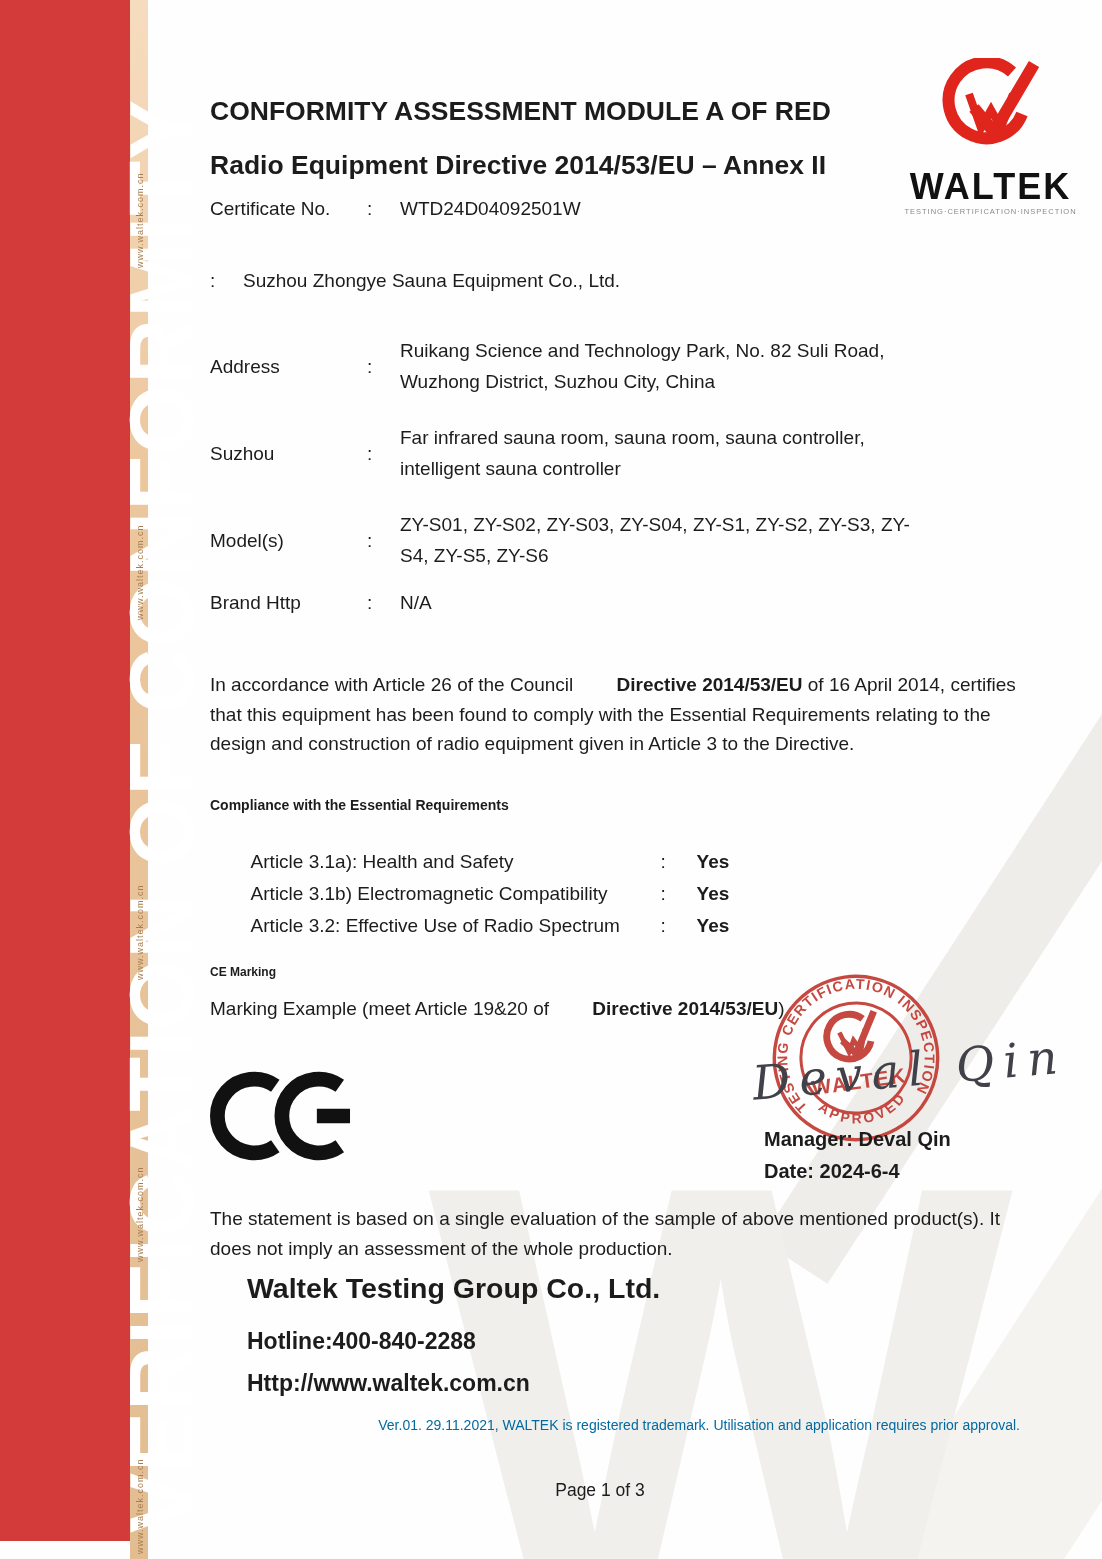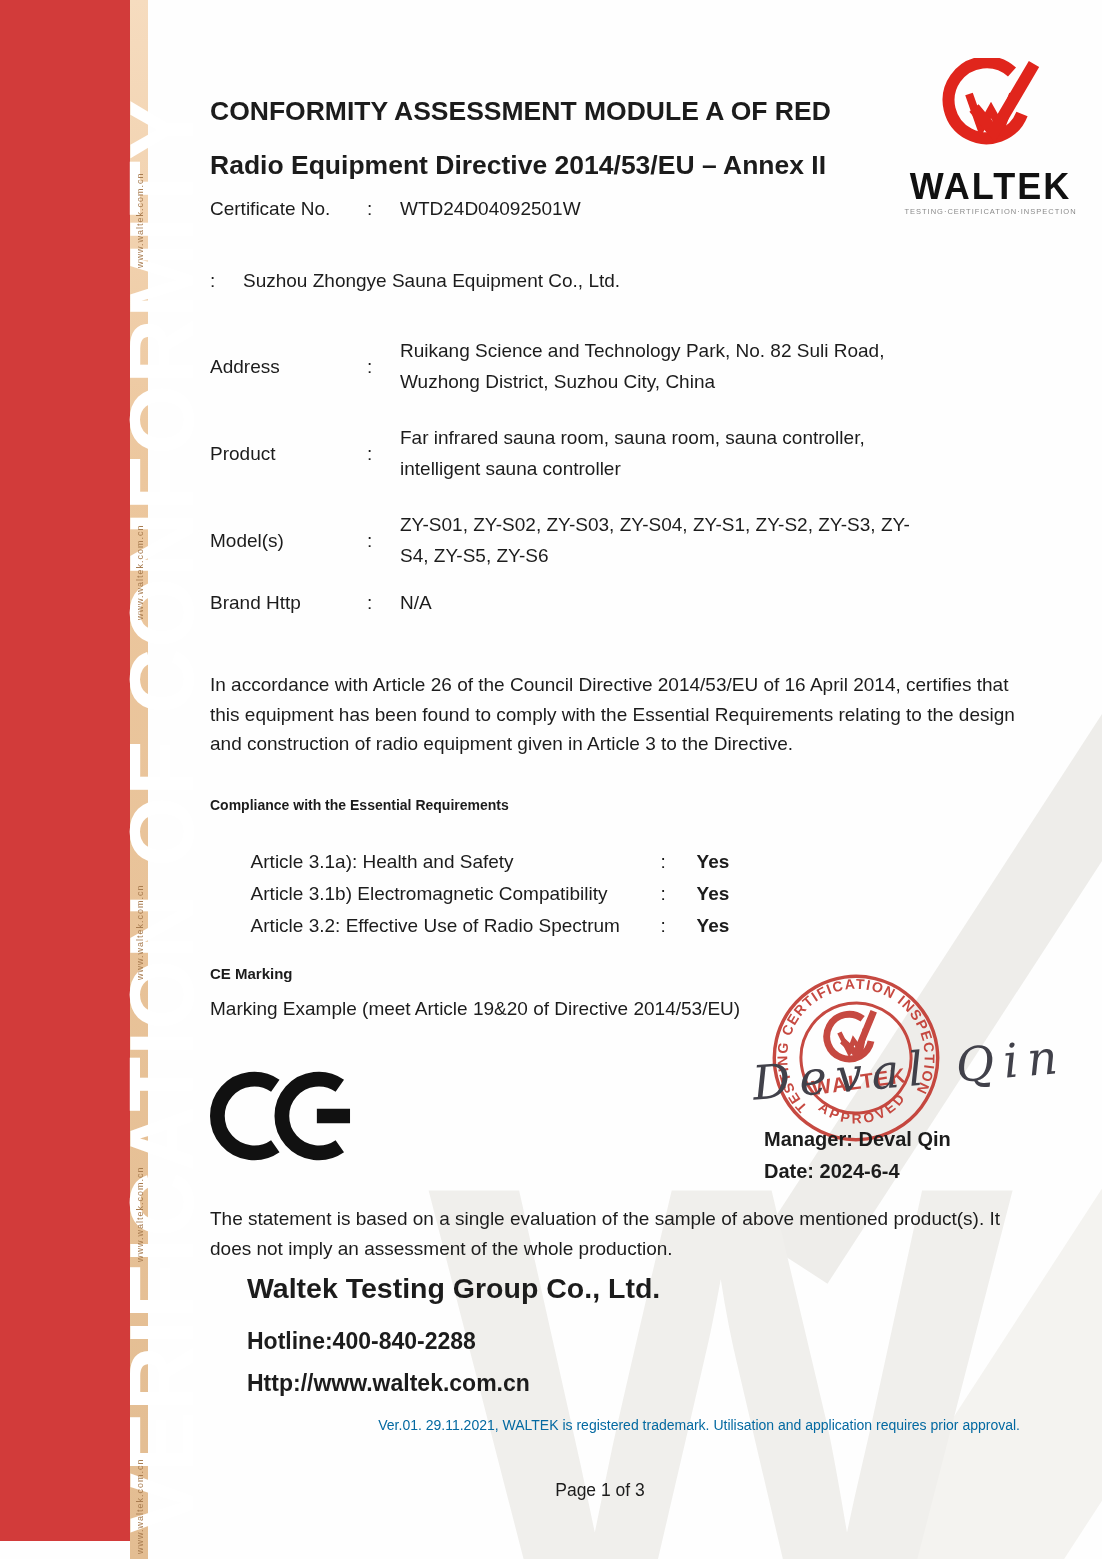--- a/index.html
+++ b/index.html
@@ -41,28 +41,28 @@
   .inforow .cln{width:33px;}
   .inforow .val{width:530px;}
   .r-cert{top:192px;height:32px;}
   .r-manu{top:238px;height:84px;}
   .r-addr{top:322px;height:88px;}
   .r-prod{top:408px;height:90px;}
   .r-modl{top:496px;height:88px;}
   .r-brand{top:586px;height:32px;}
   
   .para{left:210px;top:670px;width:806px;font-size:19px;line-height:29.5px;}
-  .bld{font-weight:normal;}
+  .bld{font-weight:bold;margin-left:38px;}
   .comp-head{left:210px;top:797px;font-size:14px;font-weight:bold;}
   .articles{left:210px;top:846px;width:560px;font-size:19px;line-height:32px;}
   .artrow{display:flex;justify-content:center;}
   .artrow .albl{width:410px;}
   .artrow .acln{width:36px;text-align:left;}
   .artrow .aval{font-weight:bold;}
-  .ce-head{left:210px;top:965px;font-size:15px;font-weight:bold;text-align:center;}
+  .ce-head{left:210px;top:965px;font-size:12px;font-weight:bold;text-align:center;}
   .ce-example{left:210px;top:998px;font-size:19px;}
   .ce-mark{left:210px;top:1064px;}
   
   .stamp{left:770px;top:972px;width:172px;height:172px;transform:rotate(-8deg);opacity:.92;}
   .signature{
     left:752px;top:1042px;font-family:"DejaVu Serif","Liberation Serif",serif;
     font-style:italic;font-size:47px;color:#41414a;letter-spacing:9px;
     transform:rotate(-5deg);z-index:3;white-space:nowrap;
   }
   .manager{left:764px;top:1128px;font-size:20px;font-weight:bold;}
@@ -116,21 +116,21 @@
   <div class="abs inforow r-manu">
     <span class="cln">:</span>
     <span class="val">Suzhou Zhongye Sauna Equipment Co., Ltd.</span>
   </div>
   <div class="abs inforow r-addr">
     <span class="lbl">Address</span>
     <span class="cln">:</span>
     <span class="val">Ruikang Science and Technology Park, No. 82 Suli Road, Wuzhong District, Suzhou City, China</span>
   </div>
   <div class="abs inforow r-prod">
-    <span class="lbl">Product</span>
+    <span class="lbl">Suzhou</span>
     <span class="cln">:</span>
     <span class="val">Far infrared sauna room, sauna room, sauna controller, intelligent sauna controller</span>
   </div>
   <div class="abs inforow r-modl">
     <span class="lbl">Model(s)</span>
     <span class="cln">:</span>
     <span class="val">ZY-S01, ZY-S02, ZY-S03, ZY-S04, ZY-S1, ZY-S2, ZY-S3, ZY-S4, ZY-S5, ZY-S6</span>
   </div>
   <div class="abs inforow r-brand">
     <span class="lbl">Brand Http</span>

